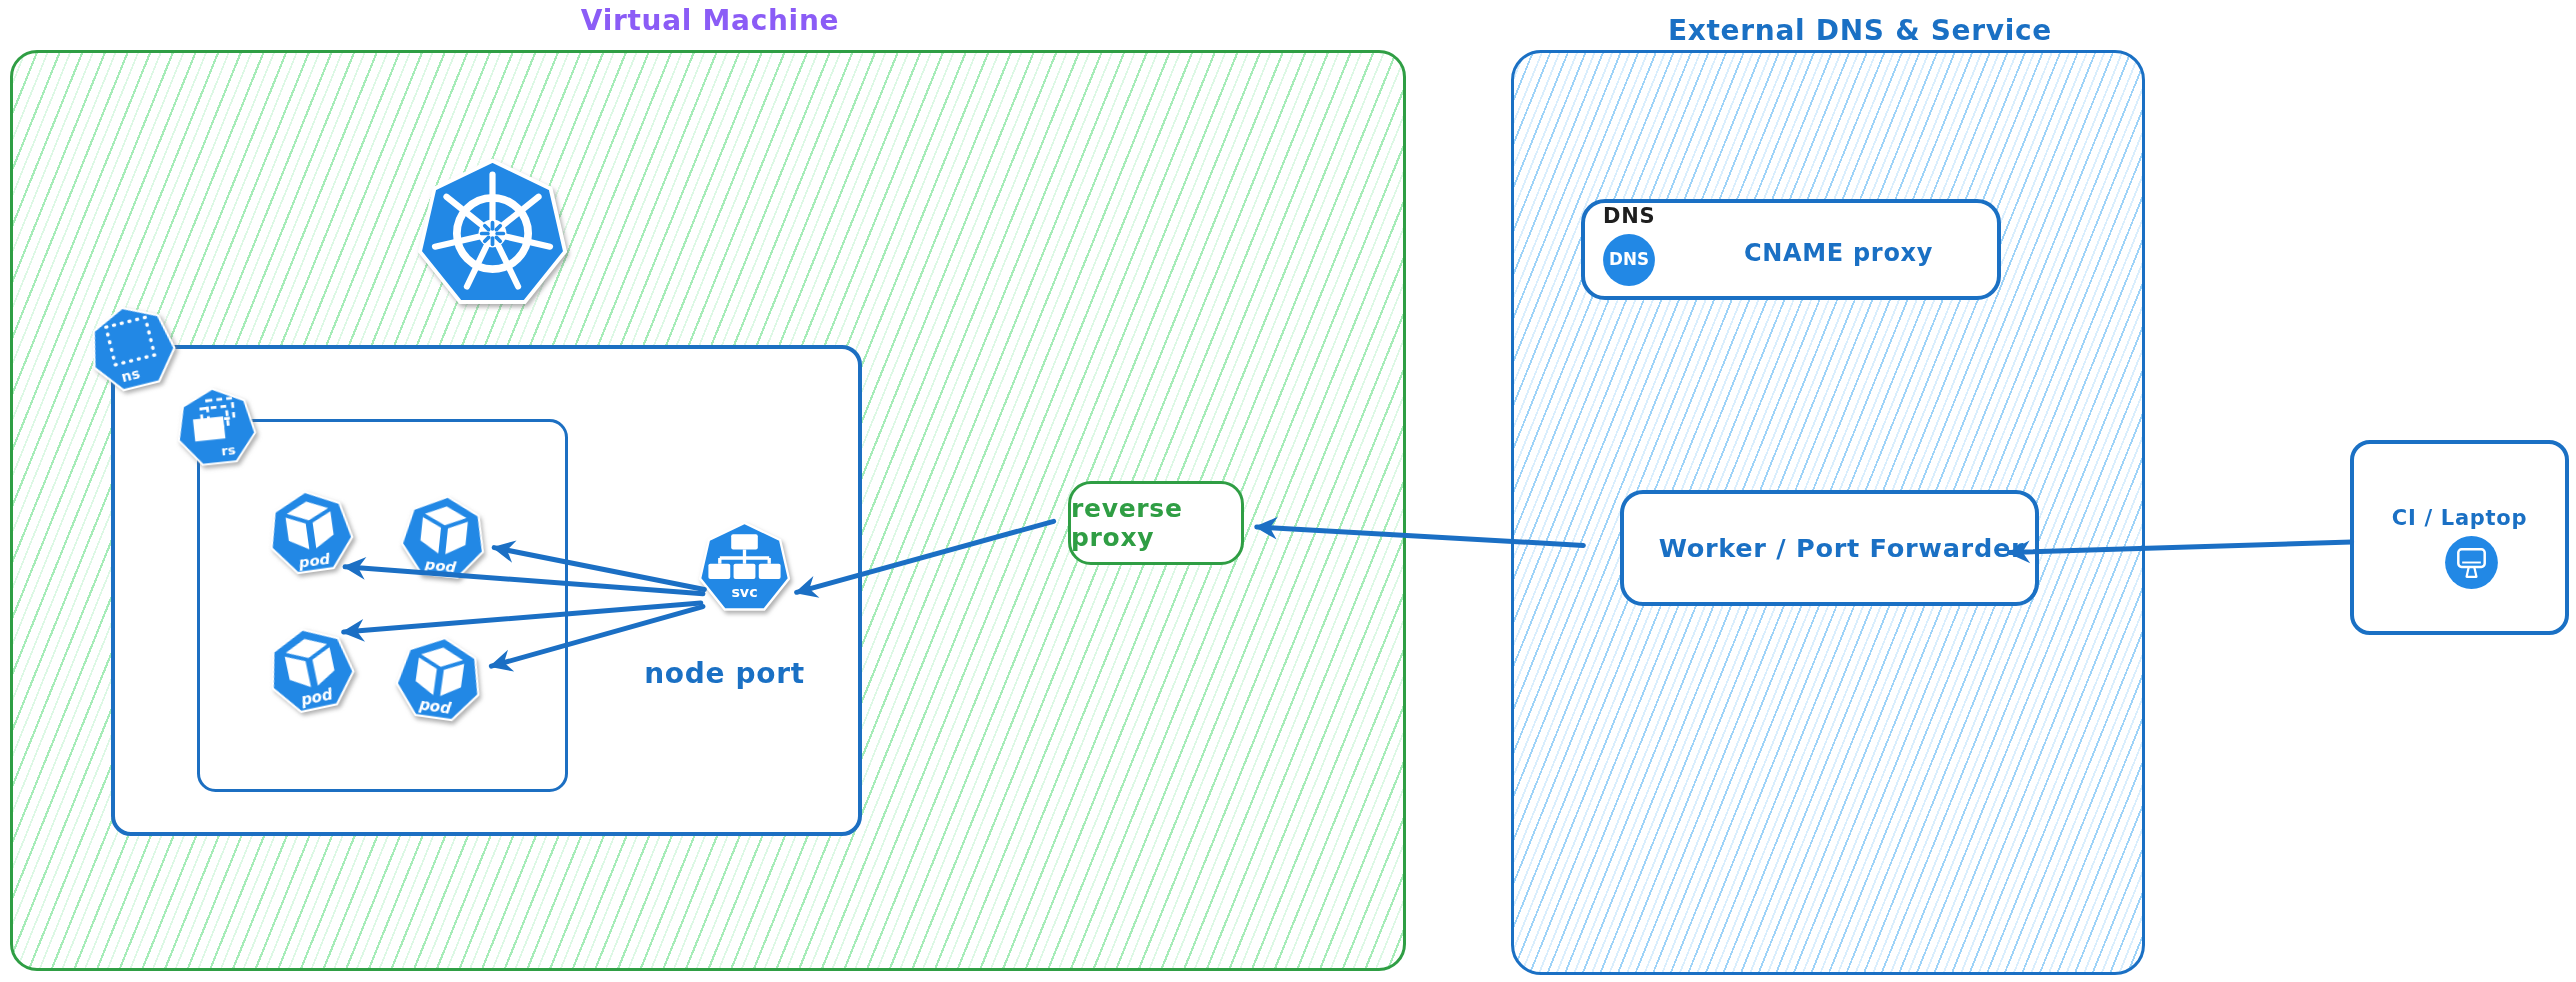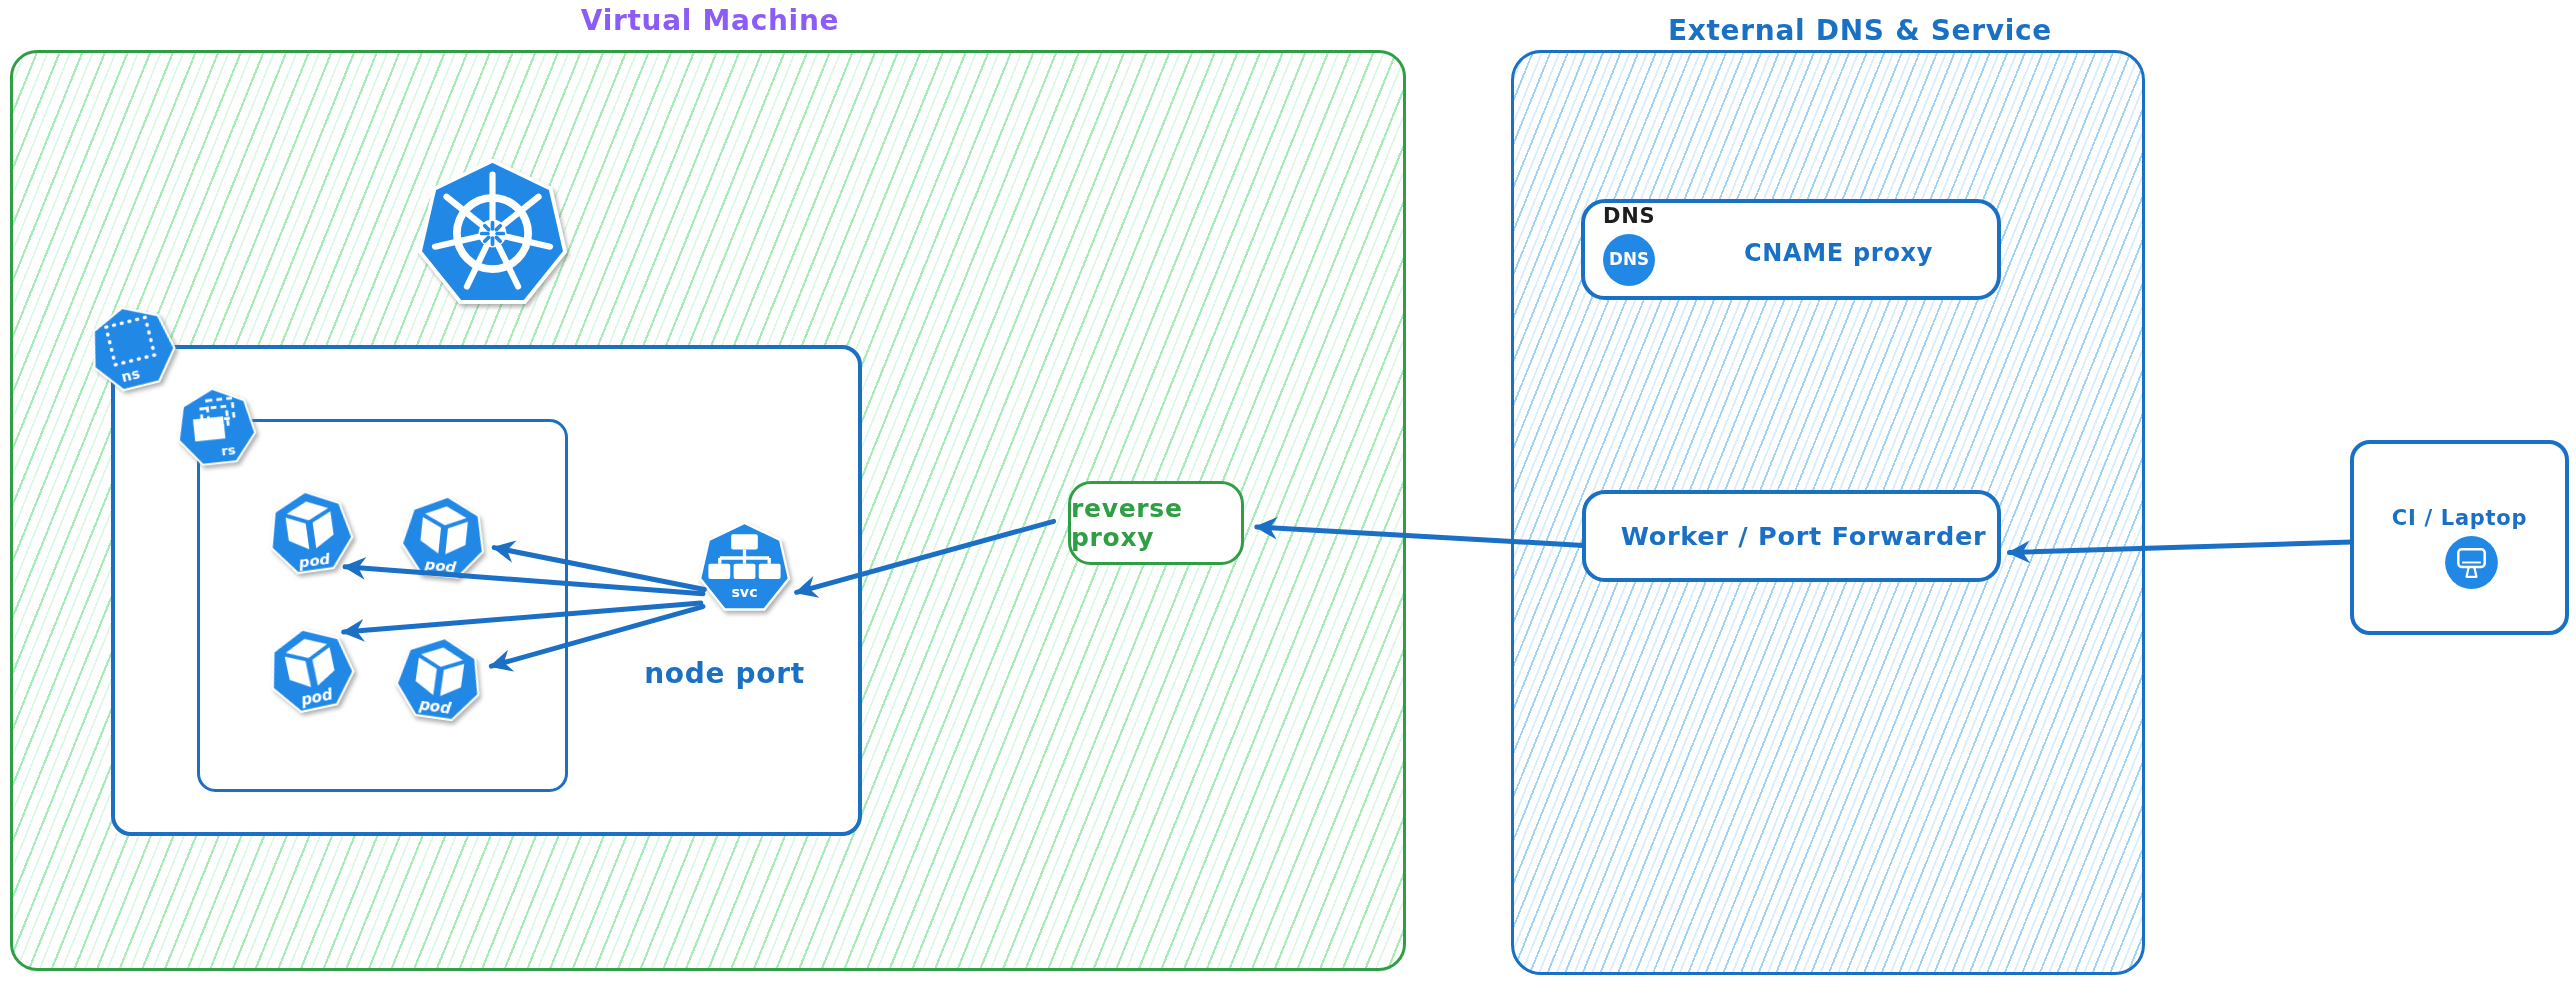--- a/index.html
+++ b/index.html
@@ -30,21 +30,21 @@
   .green-text{color:#8b5cf6;}
   .blue-text{color:#1a70c4;}
   
   .white-box{position:absolute;box-sizing:border-box;background:#ffffff;}
   .ns-box{left:111px;top:345px;width:751px;height:491px;border:4.3px solid #1c6fc2;border-radius:20px;}
   .pods-box{left:197px;top:419px;width:371px;height:373px;border:3.6px solid #1c6fc2;border-radius:18.5px;}
   .proxy-box{left:1056px;top:481px;width:176px;height:84px;border:3.6px solid #2f9e44;border-radius:23px;
              display:flex;align-items:center;justify-content:center;margin-left:12px;}
   .proxy-box .lbl{font-size:25px;font-weight:600;color:#2f9e44;letter-spacing:0.7px;}
   .dns-box{left:1581px;top:199px;width:420px;height:101px;border:4.3px solid #1a70c4;border-radius:24px;}
-  .worker-box{left:1582px;top:490px;width:419px;height:92px;border:4.3px solid #1a70c4;border-radius:23px;
+  .worker-box{left:1620px;top:490px;width:419px;height:116px;border:4.3px solid #1a70c4;border-radius:23px;
               display:flex;align-items:center;justify-content:center;padding-left:24px;}
   .worker-box .lbl{font-size:25.6px;font-weight:600;color:#1a70c4;letter-spacing:0.7px;}
   .ci-box{left:2350px;top:440px;width:219px;height:195px;border:4.3px solid #1a70c4;border-radius:20px;}
   .ci-label{position:absolute;left:0;top:62px;width:100%;text-align:center;
             font-size:21px;font-weight:600;color:#1a70c4;letter-spacing:0.7px;}
   .dns-caption{position:absolute;left:1603px;top:204px;font-size:21px;font-weight:600;color:#1e1e1e;letter-spacing:0.7px;}
   .cname-label{position:absolute;left:1718px;top:239px;width:241px;text-align:center;
                font-size:24px;font-weight:600;color:#1a70c4;letter-spacing:0.7px;}
   .node-port-label{position:absolute;left:625px;top:657px;width:199px;text-align:center;
                    font-size:28px;font-weight:600;color:#1a70c4;letter-spacing:0.7px;}

